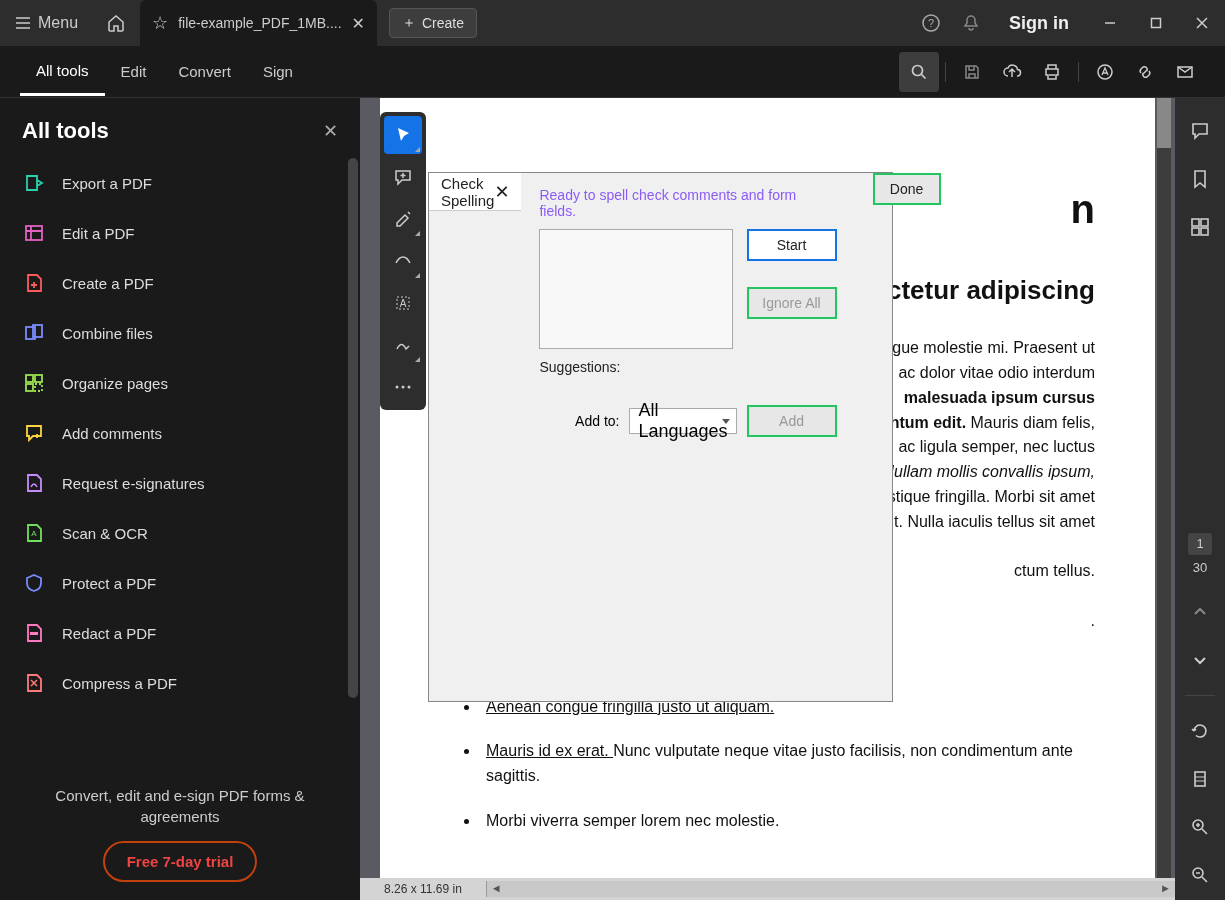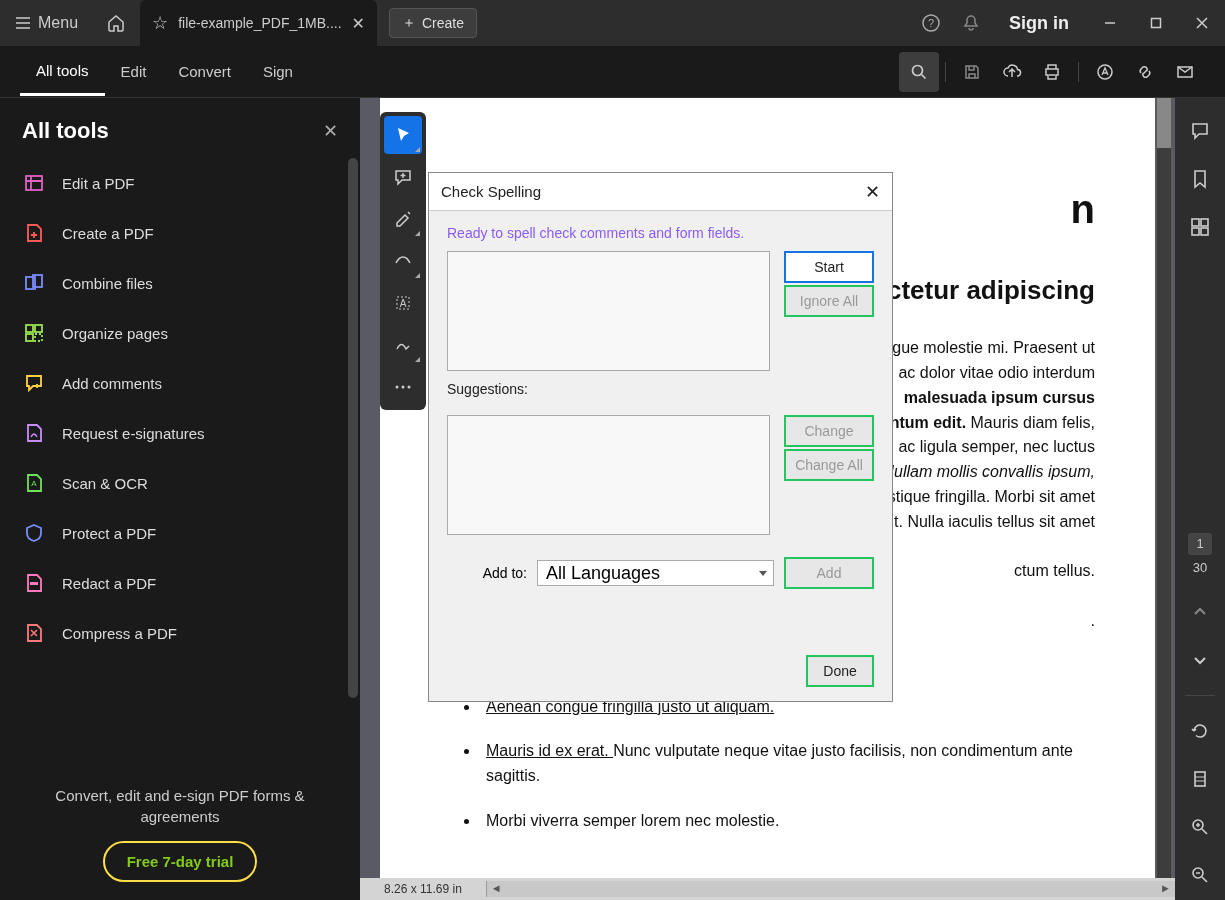--- a/index.html
+++ b/index.html
@@ -37,21 +37,21 @@
 .sidebar-header { display: flex; align-items: center; justify-content: space-between; padding: 20px 22px 14px; }
 .sidebar-title { font-size: 22px; font-weight: 700; color: #fff; }
 .sidebar-close { cursor: pointer; color: #aaa; font-size: 18px; }
 .sidebar-list { flex: 1; overflow-y: auto; padding: 0 8px; position:relative;}
 .sidebar-item { display: flex; align-items: center; gap: 16px; padding: 13px 14px; cursor: pointer; border-radius: 4px; font-size: 15px; }
 .sidebar-item .ico { width: 24px; height: 24px; display: flex; align-items: center; justify-content: center; }
 .sidebar-scrollbar-thumb { position: absolute; right: 2px; top: 0; width: 10px; height: 540px; background: #444; border-radius: 5px; }
 .sidebar-scrollbar-arrow-up { position: absolute; right: 2px; top: 2px; color:#888; font-size:11px;}
 .sidebar-footer { padding: 18px; text-align: center; }
 .sidebar-footer-text { font-size: 15px; color: #ccc; line-height: 1.4; margin-bottom: 14px; }
-.trial-btn { display: inline-block; border: 2px solid #fde047; border-radius: 999px; padding: 10px 22px; cursor: pointer; font-weight: 700; font-size: 15px; color: #84cc16; }
+.trial-btn { display: inline-block; border: 2px solid #c2410c; border-radius: 999px; padding: 10px 22px; cursor: pointer; font-weight: 700; font-size: 15px; color: #ef4444; }
 
 
 .docarea { flex: 1; background: #5a5a62; position: relative; display:flex; flex-direction:column; }
 .doc-canvas-wrap { flex:1; position:relative; overflow:hidden; }
 .doc-page { position: absolute; left: 20px; right: 20px; top: 0; bottom: 0; background: #fff; }
 .doc-content { padding: 80px 60px 20px 60px; color: #111; font-size: 16px; line-height: 1.55; }
 .doc-h2 { font-size: 26px; font-weight: 700; margin: 20px 0 26px; }
 .doc-body { text-align: justify; margin-bottom: 16px;}
 .doc-bold { font-weight: 700; padding-left: 24px; }
 .doc-italic { font-style: italic; }
@@ -59,29 +59,29 @@
 .doc-list { padding-left: 40px; margin-top: 12px; }
 .doc-list li { margin-bottom: 20px; padding-left: 6px; }
 
 
 .quicktools { position: absolute; left: 20px; top: 14px; width: 46px; background: #2d2d2d; border-radius: 6px; display: flex; flex-direction: column; padding: 4px; gap: 4px; z-index: 5; }
 .qt-item { width: 38px; height: 38px; display: flex; align-items: center; justify-content: center; border-radius: 4px; cursor: pointer; color: #ccc; position: relative; }
 .qt-item.selected { background: #1473e6; color: #fff; }
 .qt-corner { position:absolute; bottom:2px; right:2px; width:0;height:0; border-left:5px solid transparent; border-bottom:5px solid #aaa;}
 
 
-.dialog { position: absolute; left: 428px; top: 172px; width: 465px; height: 530px; background: #f0f0f0; border: 1px solid #888; z-index: 100; display: flex; flex-direction: column; }
+.dialog { position: absolute; left: 428px; top: 172px; width: 465px; height: 530px; background: #f0f0f0; border: 1px solid #888; z-index: 100; display: flex; }
 .dialog-title { background: #fff; height: 38px; display: flex; align-items: center; padding: 0 12px; font-size: 15px; color: #222; border-bottom: 1px solid #ccc; }
 .dialog-title-spacer { flex: 1; }
 .dialog-close { cursor: pointer; font-size: 18px; }
 .dialog-body { padding: 14px 18px; flex:1; display:flex; flex-direction:column; }
 .dialog-msg { font-size: 14px; color: #8b5cf6; margin-bottom: 10px; }
 .dialog-row { display: flex; gap: 14px; margin-bottom: 10px; }
 .dialog-textarea { flex: 1; height: 120px; border: 1px solid #aaa; background: #f8f8f8; }
-.dialog-btncol { width: 90px; display: flex; flex-direction: column; gap: 2px; }
+.dialog-btncol { width: 90px; display: flex; flex-direction: column; gap: 26px; }
 .dialog-btn { height: 32px; border: 2px solid #22c55e; background: #e7e7e7; display: flex; align-items: center; justify-content: center; font-size: 14px; cursor: pointer; color: #222; }
 .dialog-btn.primary { border: 2px solid #1473e6; background: #fff; }
 .dialog-btn.disabled { color: #999; cursor: default; }
 .dialog-label { font-size: 14px; color: #222; margin-bottom: 18px; }
 .dialog-addto-row { display: flex; align-items: center; gap: 10px; margin-top: 12px; }
 .dialog-addto-label { width: 80px; text-align: right; font-size: 14px; }
 .dialog-select { flex: 1; height: 26px; border: 1px solid #aaa; background: #fff; display: flex; align-items: center; padding: 0 8px; font-size: 18px; position: relative; }
 .dialog-select::after { content: ""; position: absolute; right: 6px; top: 10px; border-left: 4px solid transparent; border-right: 4px solid transparent; border-top: 5px solid #555; }
 .dialog-footer { display:flex; justify-content:flex-end; padding: 0 18px 14px; }
 .dialog-done { width: 68px; }
@@ -209,20 +209,28 @@
 <div class="main">
 
   <div class="sidebar">
     <div class="sidebar-header">
       <div class="sidebar-title">All tools</div>
       <div class="sidebar-close">✕</div>
     </div>
     <div class="sidebar-list">
       <div class="sidebar-scrollbar-arrow-up">▲</div>
       <div class="sidebar-scrollbar-thumb"></div>
+      <div class="sidebar-item">
+          <span class="ico">
+            <svg width="22" height="22" viewBox="0 0 22 22">
+              <path d="M4 4h10v14H4zM14 8l5 3-5 3" fill="none" stroke="#2ad1b0" stroke-width="1.8"></path>
+            </svg>
+          </span>
+          <span>Export a PDF</span>
+        </div>
       <div class="sidebar-item">
           <span class="ico">
             <svg width="22" height="22" viewBox="0 0 22 22">
               <rect x="3" y="4" width="16" height="14" fill="none" stroke="#e261c1" stroke-width="1.8"></rect>
               <path d="M3 9h16M8 4v14" stroke="#e261c1" stroke-width="1.8"></path>
             </svg>
           </span>
           <span>Edit a PDF</span>
         </div>
       <div class="sidebar-item">
@@ -467,27 +475,20 @@
   <div class="dialog-body">
     <div class="dialog-msg">Ready to spell check comments and form fields.</div>
     <div class="dialog-row">
       <div class="dialog-textarea"></div>
       <div class="dialog-btncol">
         <div class="dialog-btn primary">Start</div>
         <div class="dialog-btn disabled">Ignore All</div>
       </div>
     </div>
     <div class="dialog-label">Suggestions:</div>
-    <div class="dialog-row">
-      <div class="dialog-textarea"></div>
-      <div class="dialog-btncol">
-        <div class="dialog-btn disabled">Change</div>
-        <div class="dialog-btn disabled">Change All</div>
-      </div>
-    </div>
     <div class="dialog-addto-row">
       <div class="dialog-addto-label">Add to:</div>
       <div class="dialog-select">
           <span>All Languages</span>
         </div>
       <div class="dialog-btncol" style="width:90px;">
         <div class="dialog-btn disabled">Add</div>
       </div>
     </div>
   </div>

